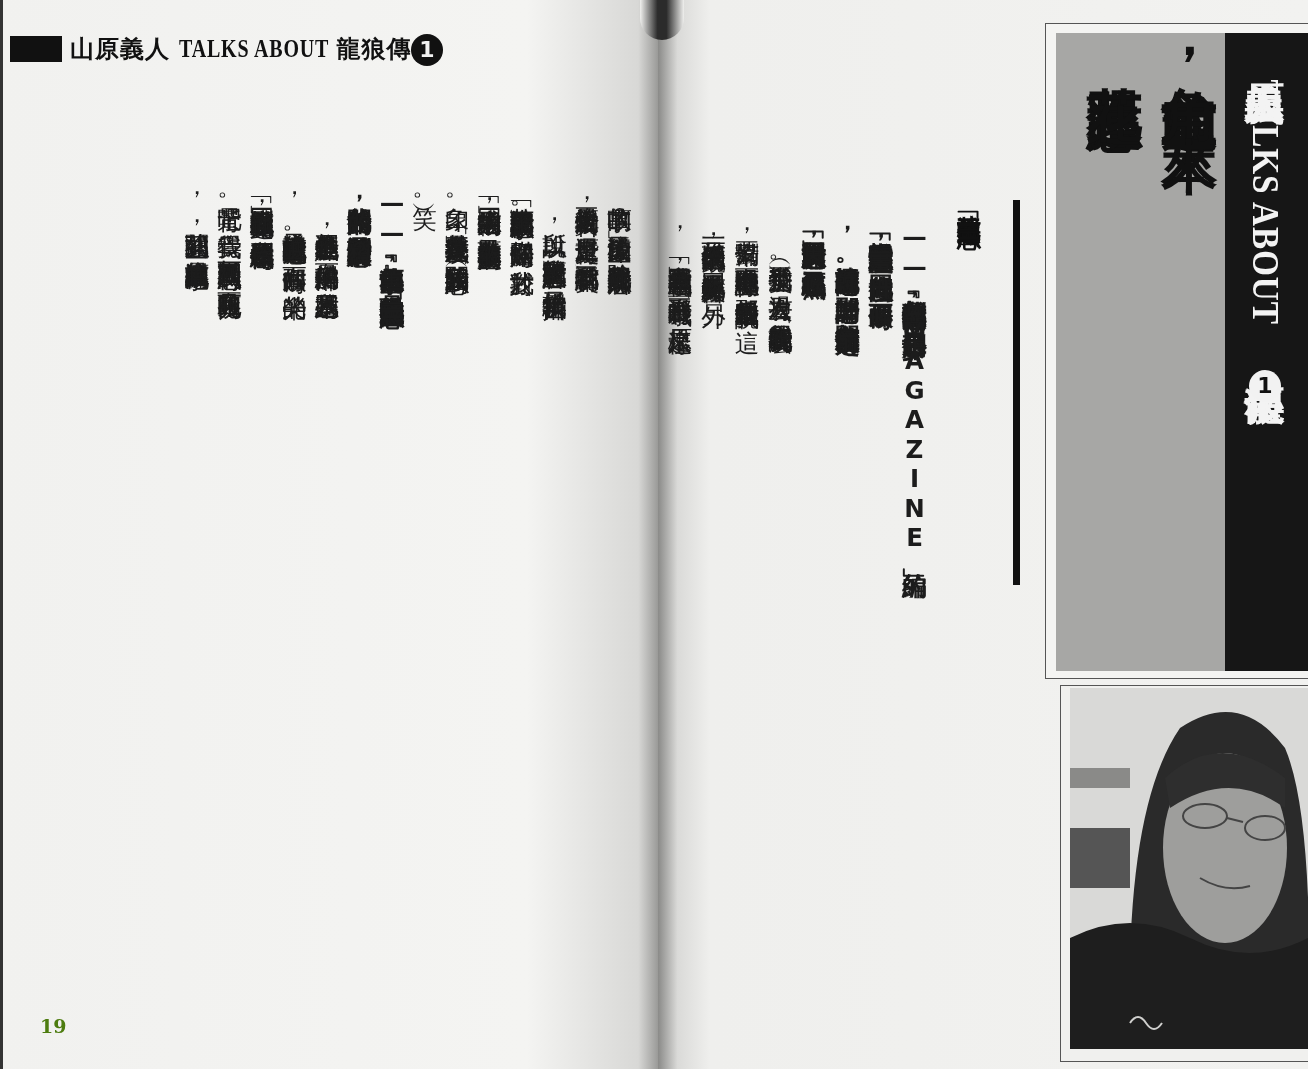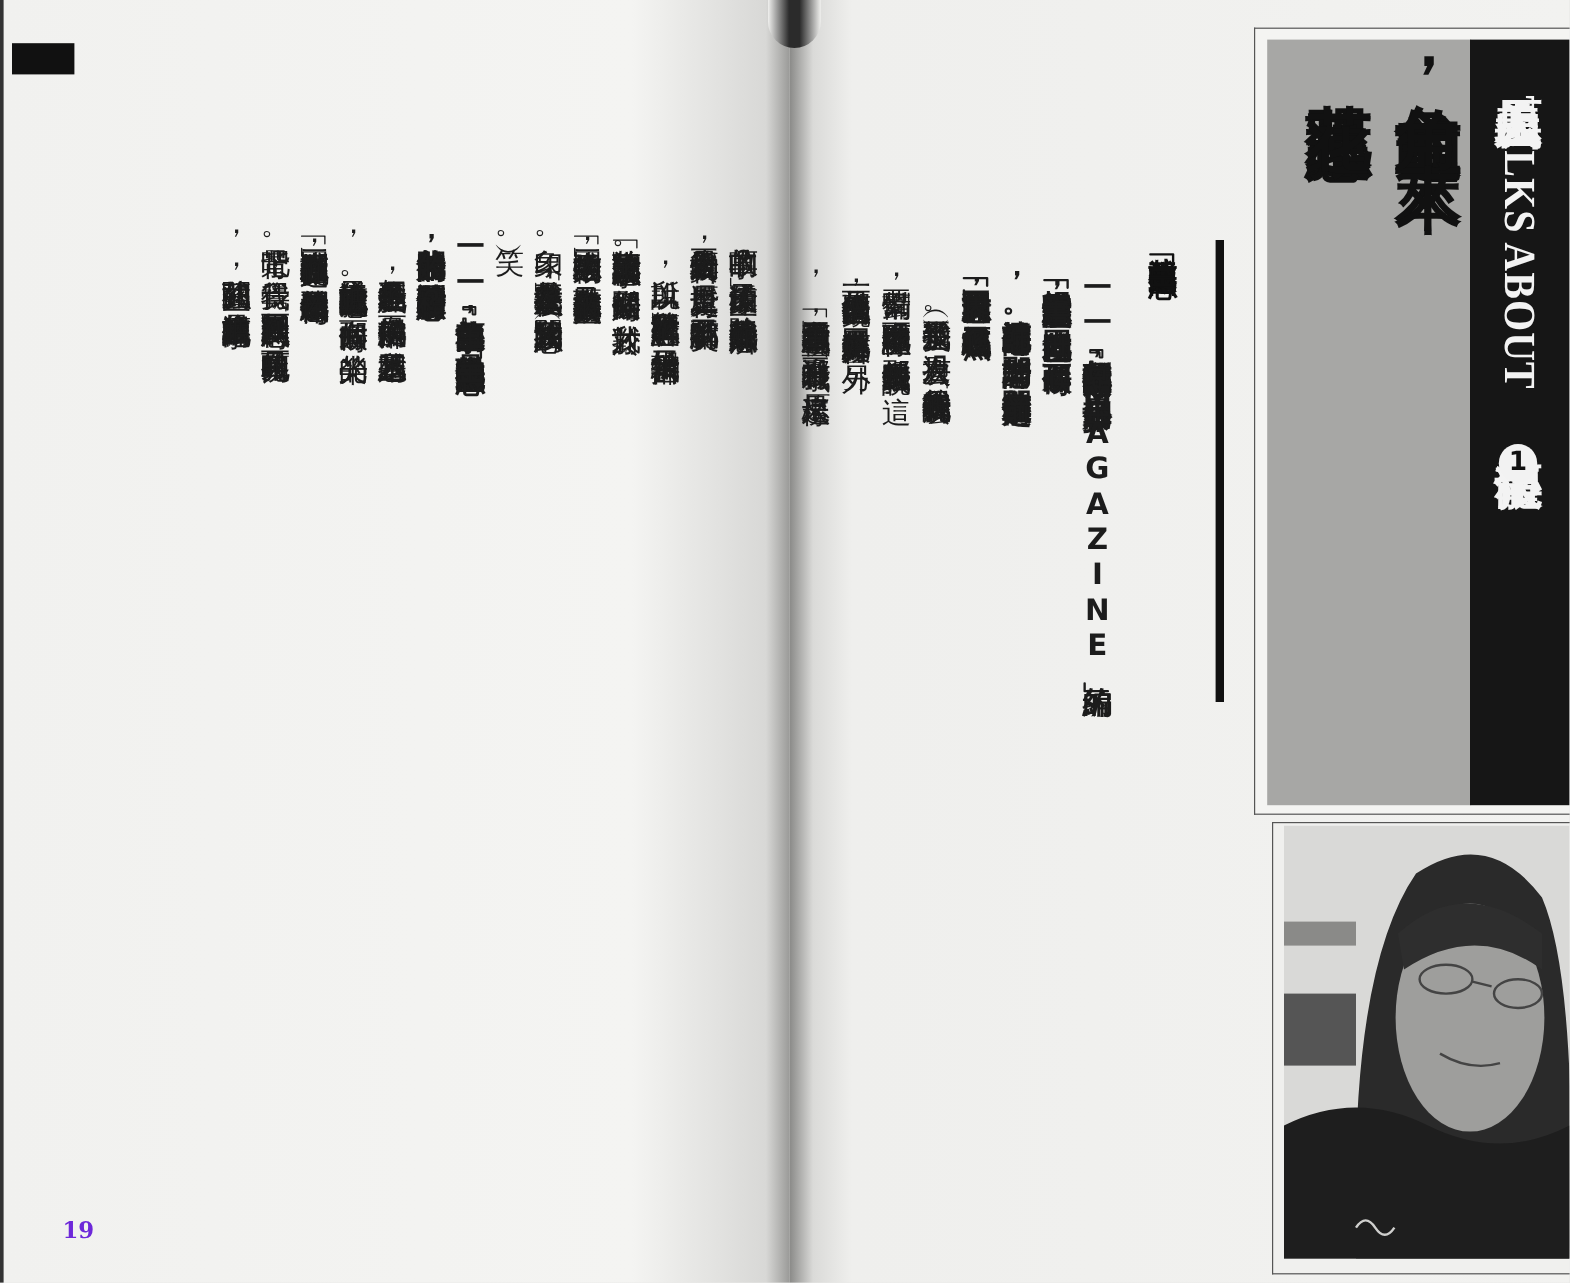--- a/index.html
+++ b/index.html
@@ -10,21 +10,21 @@
   .gutter{position:absolute;left:640px;top:0;width:44px;height:40px;background:linear-gradient(90deg,#f0f0ee,#2b2b2b 40%,#2b2b2b 60%,#f0f0ee);border-radius:0 0 30px 30px;}
   .left-edge{position:absolute;left:0;top:0;width:3px;height:1069px;background:#333;}
   .running-head{position:absolute;left:10px;top:32px;height:34px;display:flex;align-items:center;}
   .rh-bar{width:52px;height:26px;background:#111;margin-right:8px;}
   .rh-text{font-weight:bold;font-size:24px;letter-spacing:1px;color:#111;white-space:nowrap;}
   .rh-text .en{font-family:"Liberation Serif",serif;font-weight:bold;font-size:25px;transform:scaleX(0.8);display:inline-block;transform-origin:left;margin-right:-40px;}
   .vcol{position:absolute;writing-mode:vertical-rl;text-orientation:upright;font-size:24.5px;line-height:33px;letter-spacing:0.5px;color:#1c1c1c;white-space:pre;}
   .bold{font-weight:bold;}
   .subhead{position:absolute;left:953px;top:195px;writing-mode:vertical-rl;text-orientation:upright;font-weight:bold;font-size:24px;letter-spacing:1px;color:#111;}
   .subhead-rule{position:absolute;left:1013px;top:200px;width:7px;height:385px;background:#111;}
-  .page-num{position:absolute;left:52px;top:1015px;font-family:"DejaVu Serif",serif;font-weight:bold;font-size:19px;color:#6d28d9;}
+  .page-num{position:absolute;left:40px;top:1015px;font-family:"DejaVu Serif",serif;font-weight:bold;font-size:19px;color:#4d7c0f;}
   .title-box{position:absolute;left:1045px;top:23px;width:263px;height:654px;border:1px solid #555;border-right:none;background:#f4f4f2;}
   .title-gray{position:absolute;left:1056px;top:33px;width:170px;height:638px;background:#a7a7a5;}
   .title-black{position:absolute;left:1225px;top:33px;width:83px;height:638px;background:#161616;}
   .title-main{position:absolute;top:52px;writing-mode:vertical-rl;text-orientation:upright;font-weight:bold;font-size:56px;line-height:60px;color:#111;letter-spacing:-2px;}
   .title-side{position:absolute;left:1238px;top:52px;writing-mode:vertical-rl;font-weight:bold;color:#f3f3f3;font-size:40px;}
   .title-side .cjk{text-orientation:upright;}
   .title-side .en{font-family:"Liberation Serif",serif;font-weight:bold;font-size:37px;transform:scaleY(0.9);display:inline-block;letter-spacing:1px;}
   .circle-num{display:inline-block;width:32px;height:32px;border-radius:50%;background:#111;color:#f2f2f2;font-size:22px;line-height:32px;text-align:center;font-weight:bold;}
   .title-side .circle-num{background:#f2f2f2;color:#111;writing-mode:horizontal-tb;margin-top:4px;}
   .photo-frame{position:absolute;left:1060px;top:685px;width:248px;height:375px;border:1px solid #555;border-right:none;background:#f0f0ee;}
@@ -33,20 +33,25 @@
 </head>
 <body>
 
 <div class="page page-left"></div>
 <div class="page page-right"></div>
 <div class="gutter"></div>
 <div class="left-edge"></div>
 
 <div class="running-head">
   <div class="rh-bar"></div>
+  <div class="rh-text">
+    <span>山原義人</span>
+    <span class="en">TALKS ABOUT</span>
+    <span>龍狼傳</span><span class="circle-num">1</span>
+  </div>
 </div>
 
 <div id="right-cols">
     <div class="vcol bold" style="left: 898px; top: 222px;">——我們聽說『龍狼傳』這部作品，是由於「月刊少年MAGAZINE」的編</div>
     <div class="vcol bold" style="left: 864.5px; top: 222px;">輯部突發奇想「想做個三國志的漫畫」，因此才得以問世。而那個時候</div>
     <div class="vcol bold" style="left: 831px; top: 222px;">，據說被選上的就是山原老師。那請問老師，在開始畫『龍狼傳』之前</div>
     <div class="vcol bold" style="left: 797.5px; top: 222px;">對於「三國志」的世界，您已經很熟了嗎？</div>
     <div class="vcol" style="left: 764px; top: 222px;">　我幾乎不知道（笑）。過去只有一次，我的學長告訴我「為什麼孔明</div>
     <div class="vcol" style="left: 730.5px; top: 222px;">要幫劉備，進而跟他締結下主從關係」。那時候我的學長還跟我說，這</div>
     <div class="vcol" style="left: 697px; top: 222px;">部作品可以成為一個人生活的借鏡，因此還是有點了解會比較好。另外</div>

